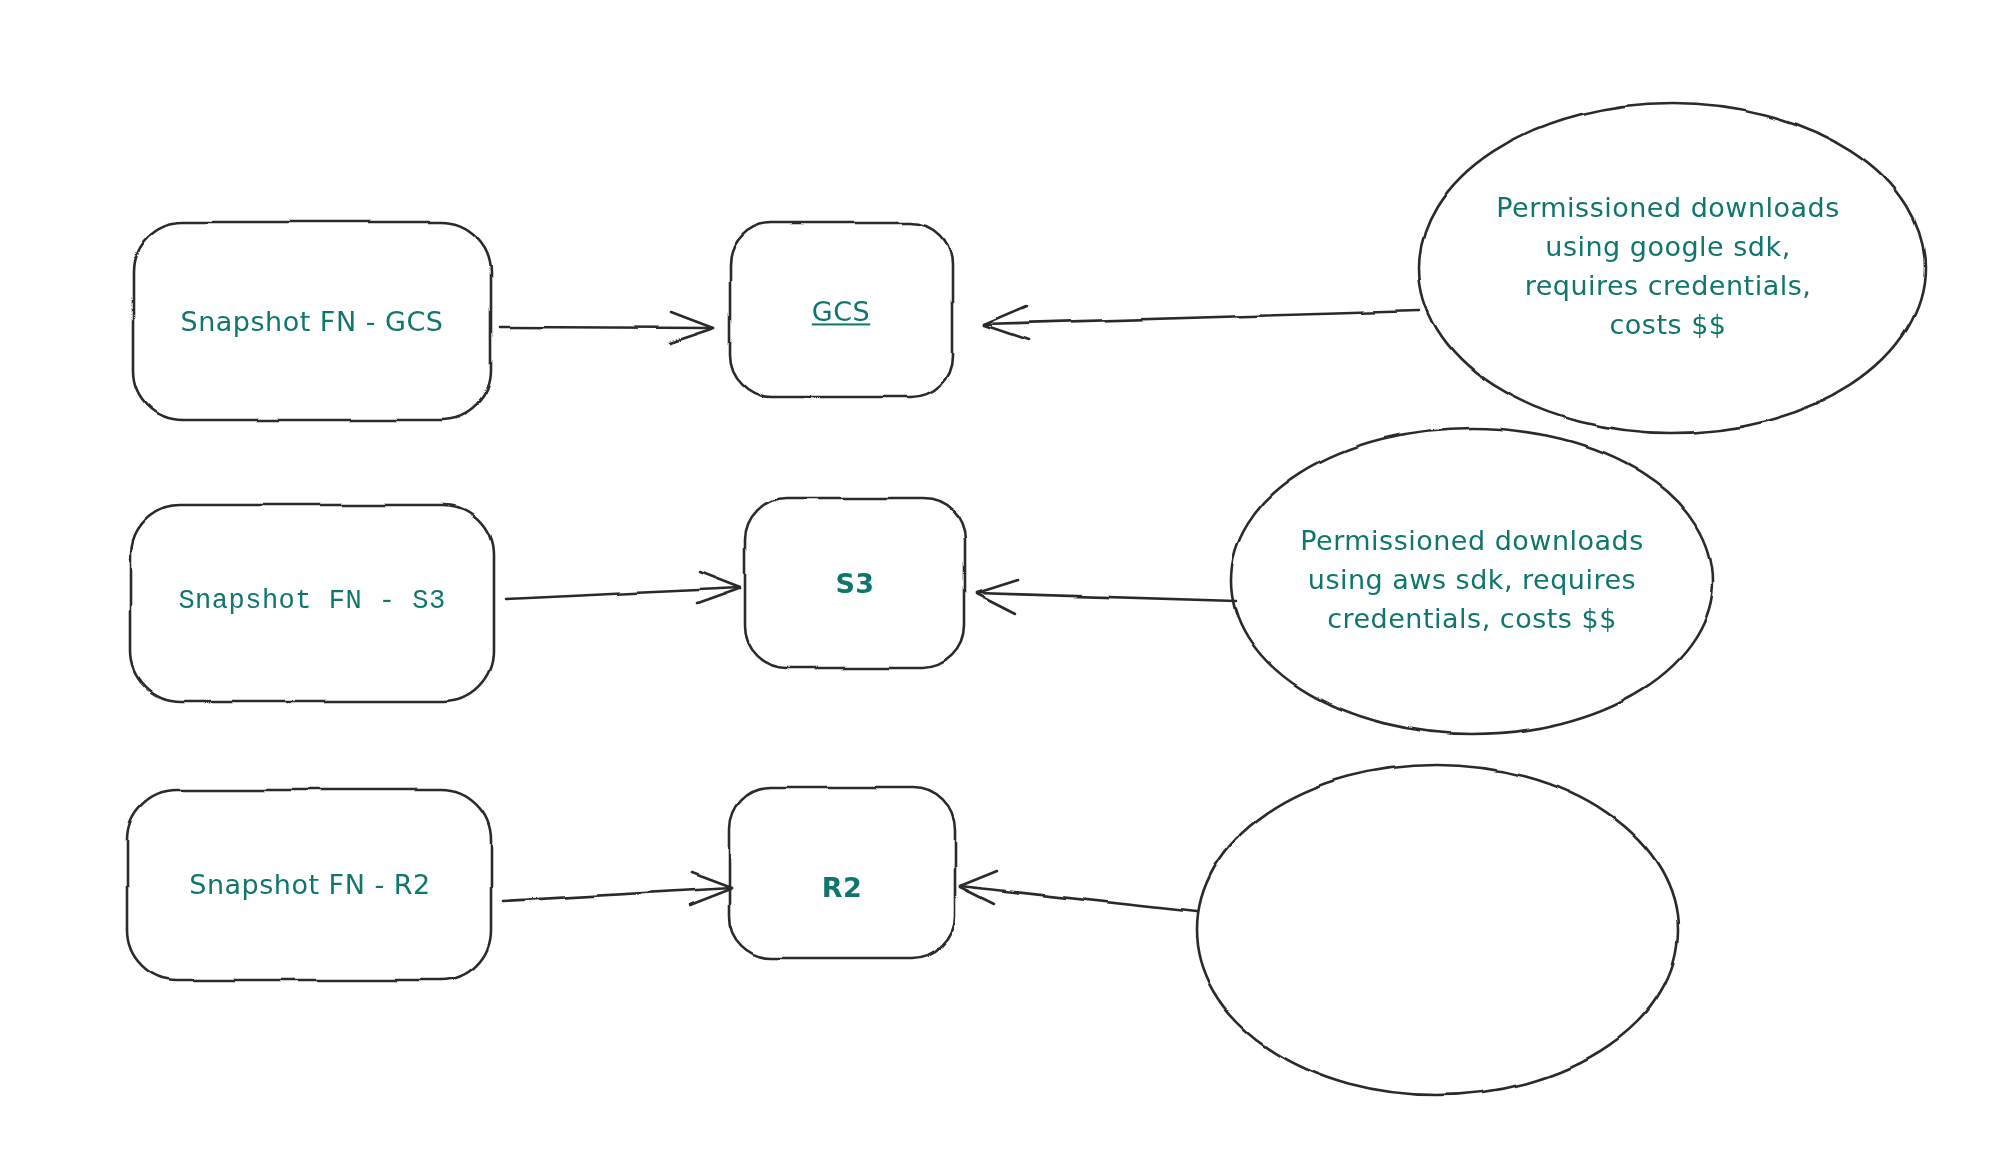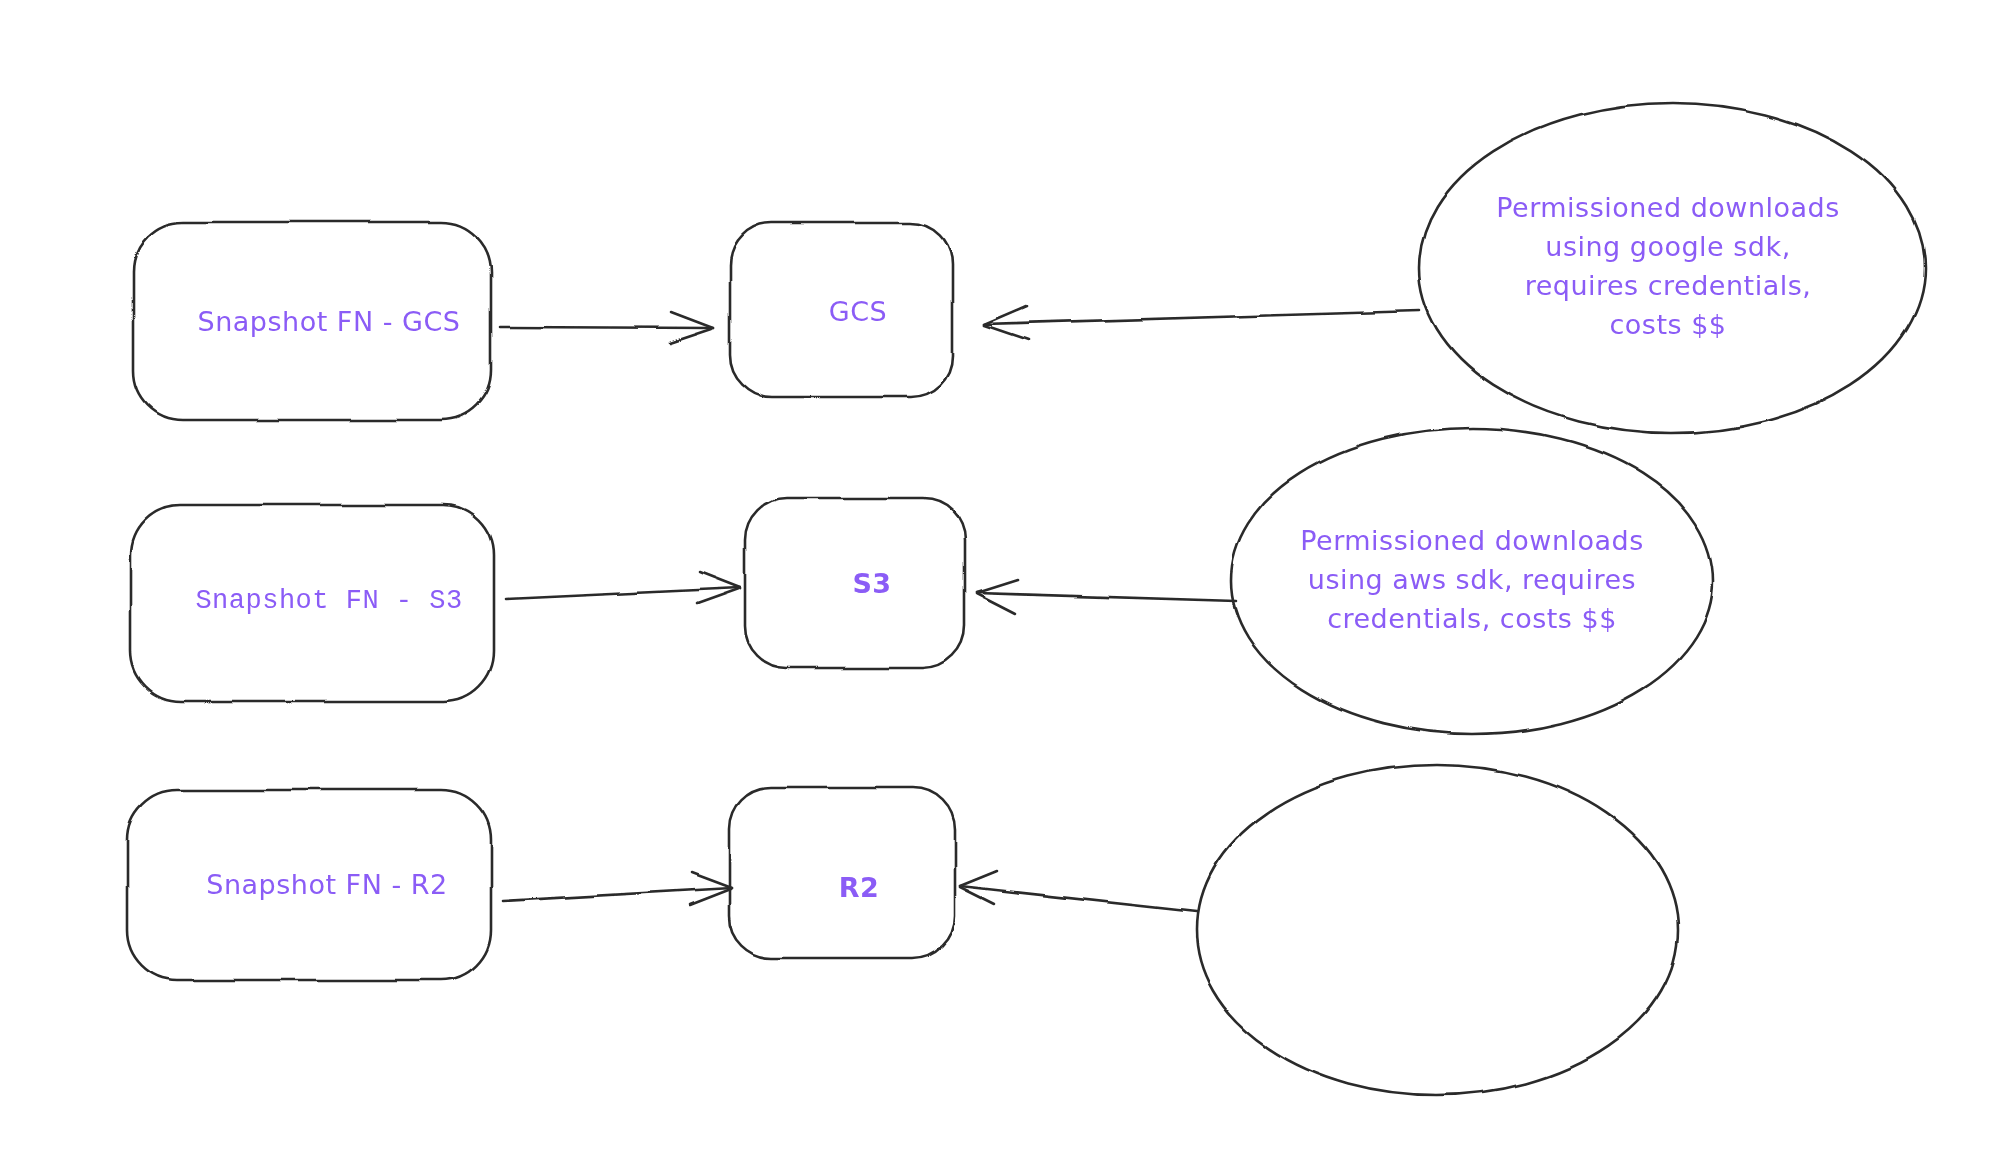--- a/index.html
+++ b/index.html
@@ -17,29 +17,28 @@
   }
   .shapes-svg {
     position: absolute;
     left: 0;
     top: 0;
   }
   .label {
     position: absolute;
     transform: translate(-50%, -50%);
     text-align: center;
-    color: #8b5cf6;
+    color: #0f766e;
     font-size: 27px;
     line-height: 1.45;
     white-space: pre-line;
     letter-spacing: 0.5px;
   }
   .node-label {
     white-space: nowrap;
-    margin-left: 17px;
   }
   .note-label {
     font-size: 27px;
   }
 </style>
 </head>
 <body>
 
 <div class="canvas">
 
@@ -86,21 +85,21 @@
       </g>
       <g fill="none">
         <line x1="1196" y1="912" x2="960" y2="886"></line>
         <path d="M960 886 L997 871 M960 887 L994 904"></path>
       </g>
 
     </g>
   </svg>
 
   <div class="label node-label" style="left:312px; top:322px;">Snapshot FN - GCS</div>
-  <div class="label node-label" style="left:841px; top:312px;">GCS</div>
+  <div class="label node-label" style="left:841px; top:312px;text-decoration:underline;">GCS</div>
   <div class="label note-label" style="left:1668px; top:266px; width:400px;">Permissioned downloads
 using google sdk,
 requires credentials,
 costs $$</div>
 
   <div class="label node-label" style="left:312px; top:602px;font-family:Liberation Mono, monospace;">Snapshot FN - S3</div>
   <div class="label node-label" style="left:855px; top:584px;font-weight:bold;">S3</div>
   <div class="label note-label" style="left:1472px; top:580px; width:420px;">Permissioned downloads
 using aws sdk, requires
 credentials, costs $$</div>

